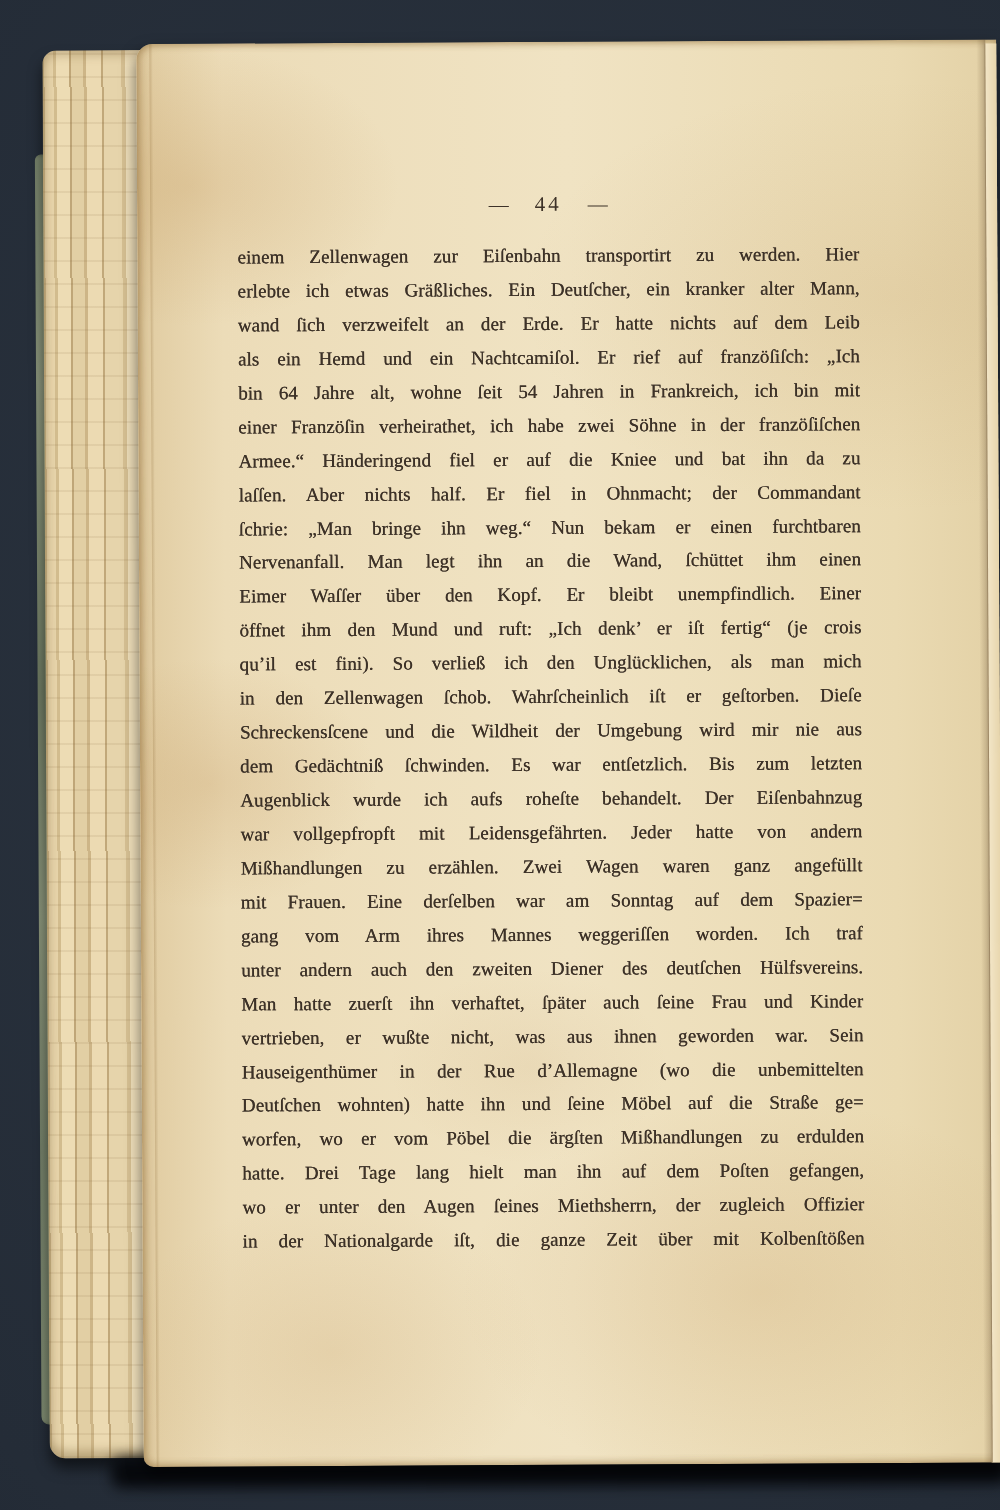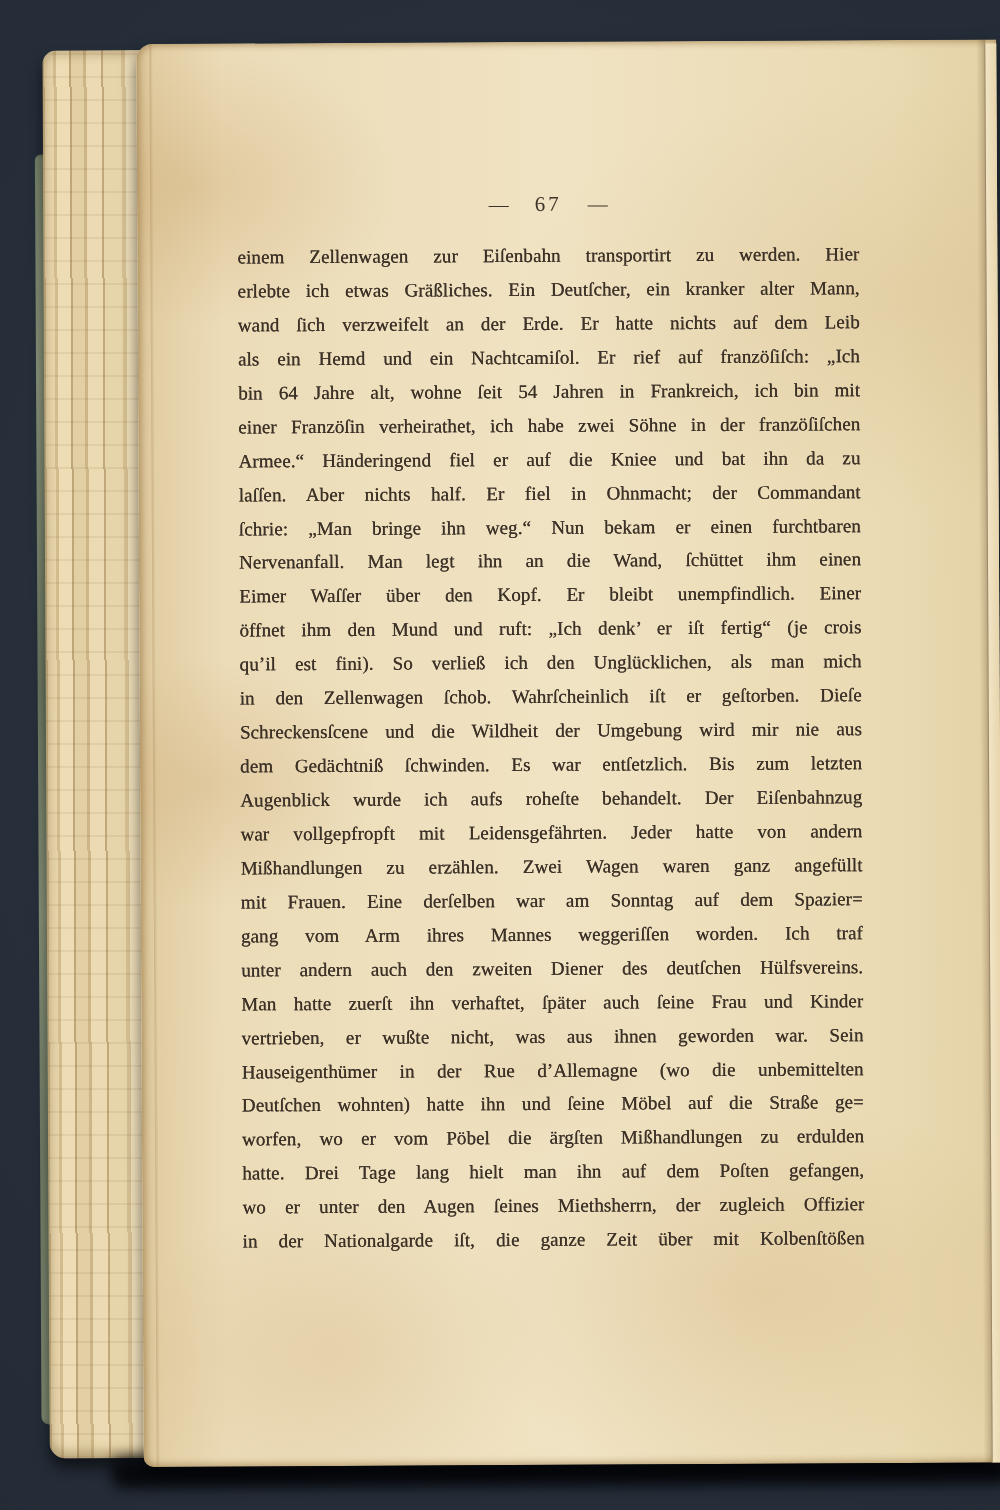--- a/index.html
+++ b/index.html
@@ -172,21 +172,21 @@
 <div class="photo">
   <div class="book">
     <div class="ground-shadow"></div>
     <div class="cover-edge"></div>
     <div class="stack"></div>
     <div class="page">
       <div class="next-leaf"></div>
       <div class="fold"></div>
       <div class="header">
         <span>—</span>
-        <span class="pn">67</span>
+        <span class="pn">44</span>
         <span>—</span>
       </div>
       <div class="text">
         <div class="line">einem Zellenwagen zur Eiſenbahn transportirt zu werden. Hier</div>
         <div class="line">erlebte ich etwas Gräßliches. Ein Deutſcher, ein kranker alter Mann,</div>
         <div class="line">wand ſich verzweifelt an der Erde. Er hatte nichts auf dem Leib</div>
         <div class="line">als ein Hemd und ein Nachtcamiſol. Er rief auf franzöſiſch: „Ich</div>
         <div class="line">bin 64 Jahre alt, wohne ſeit 54 Jahren in Frankreich, ich bin mit</div>
         <div class="line">einer Franzöſin verheirathet, ich habe zwei Söhne in der franzöſiſchen</div>
         <div class="line">Armee.“ Händeringend fiel er auf die Kniee und bat ihn da zu</div>

